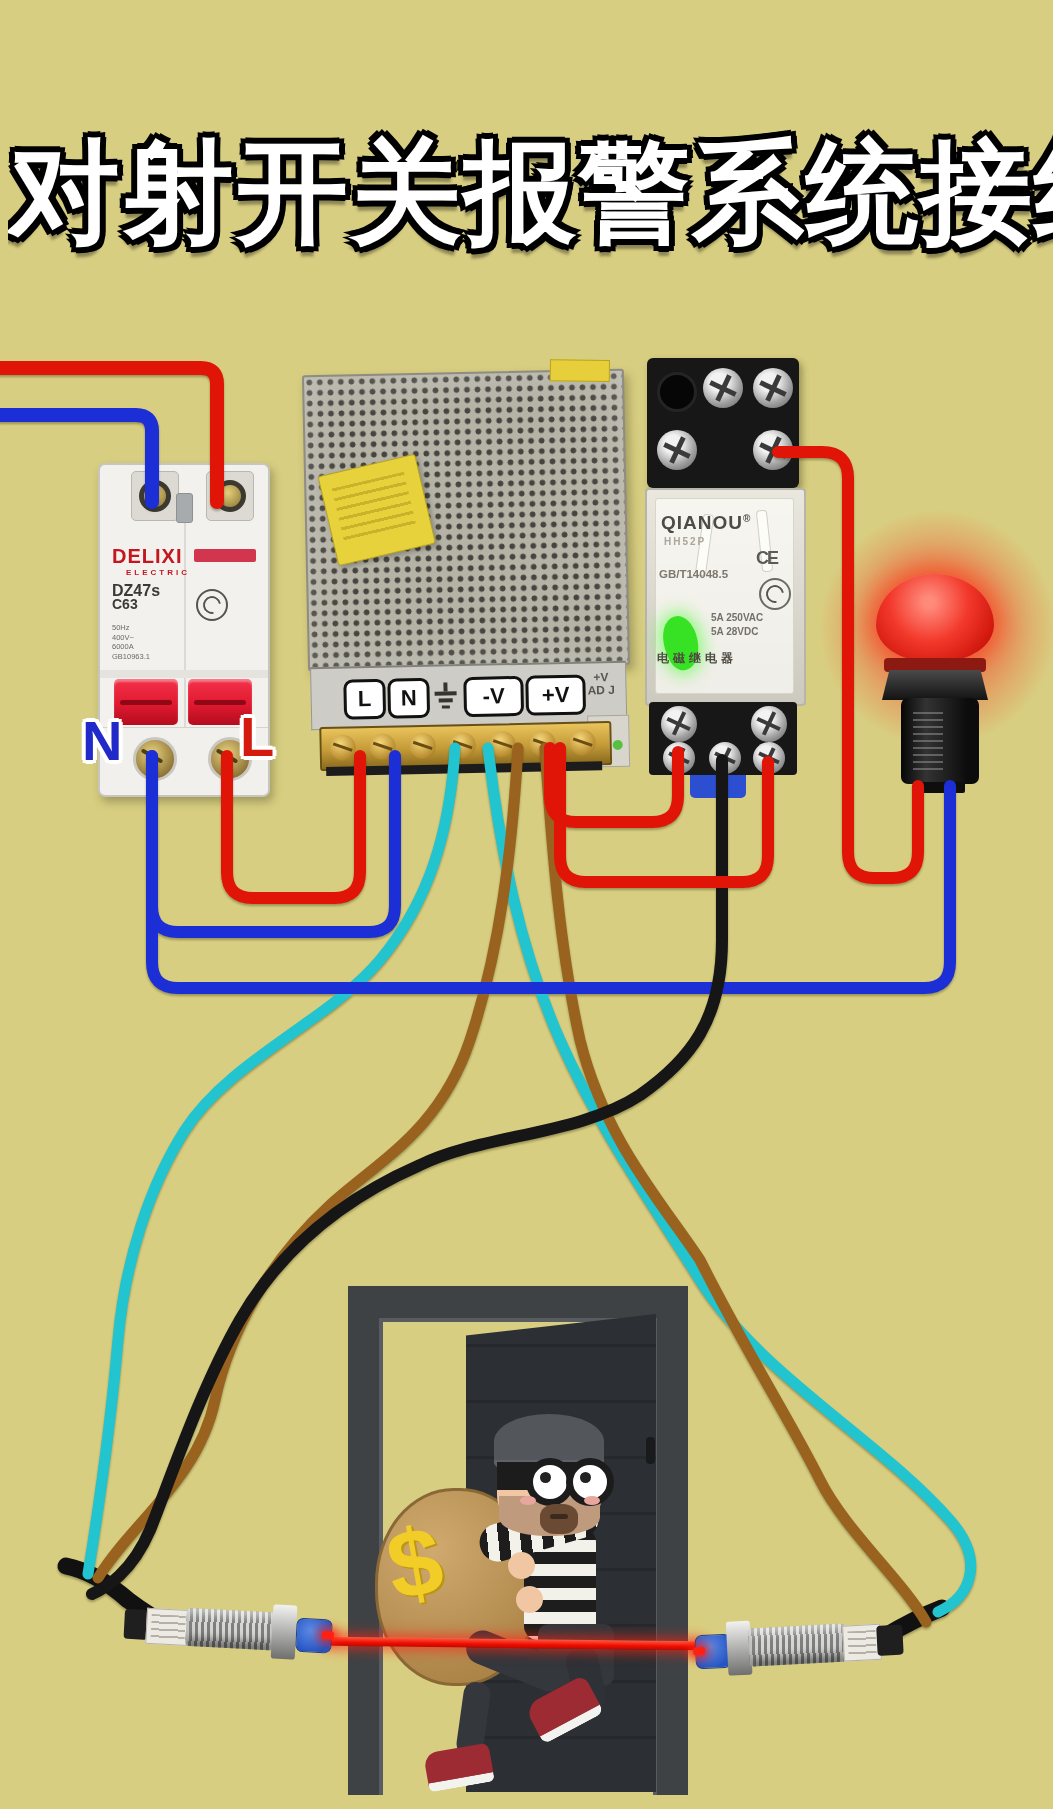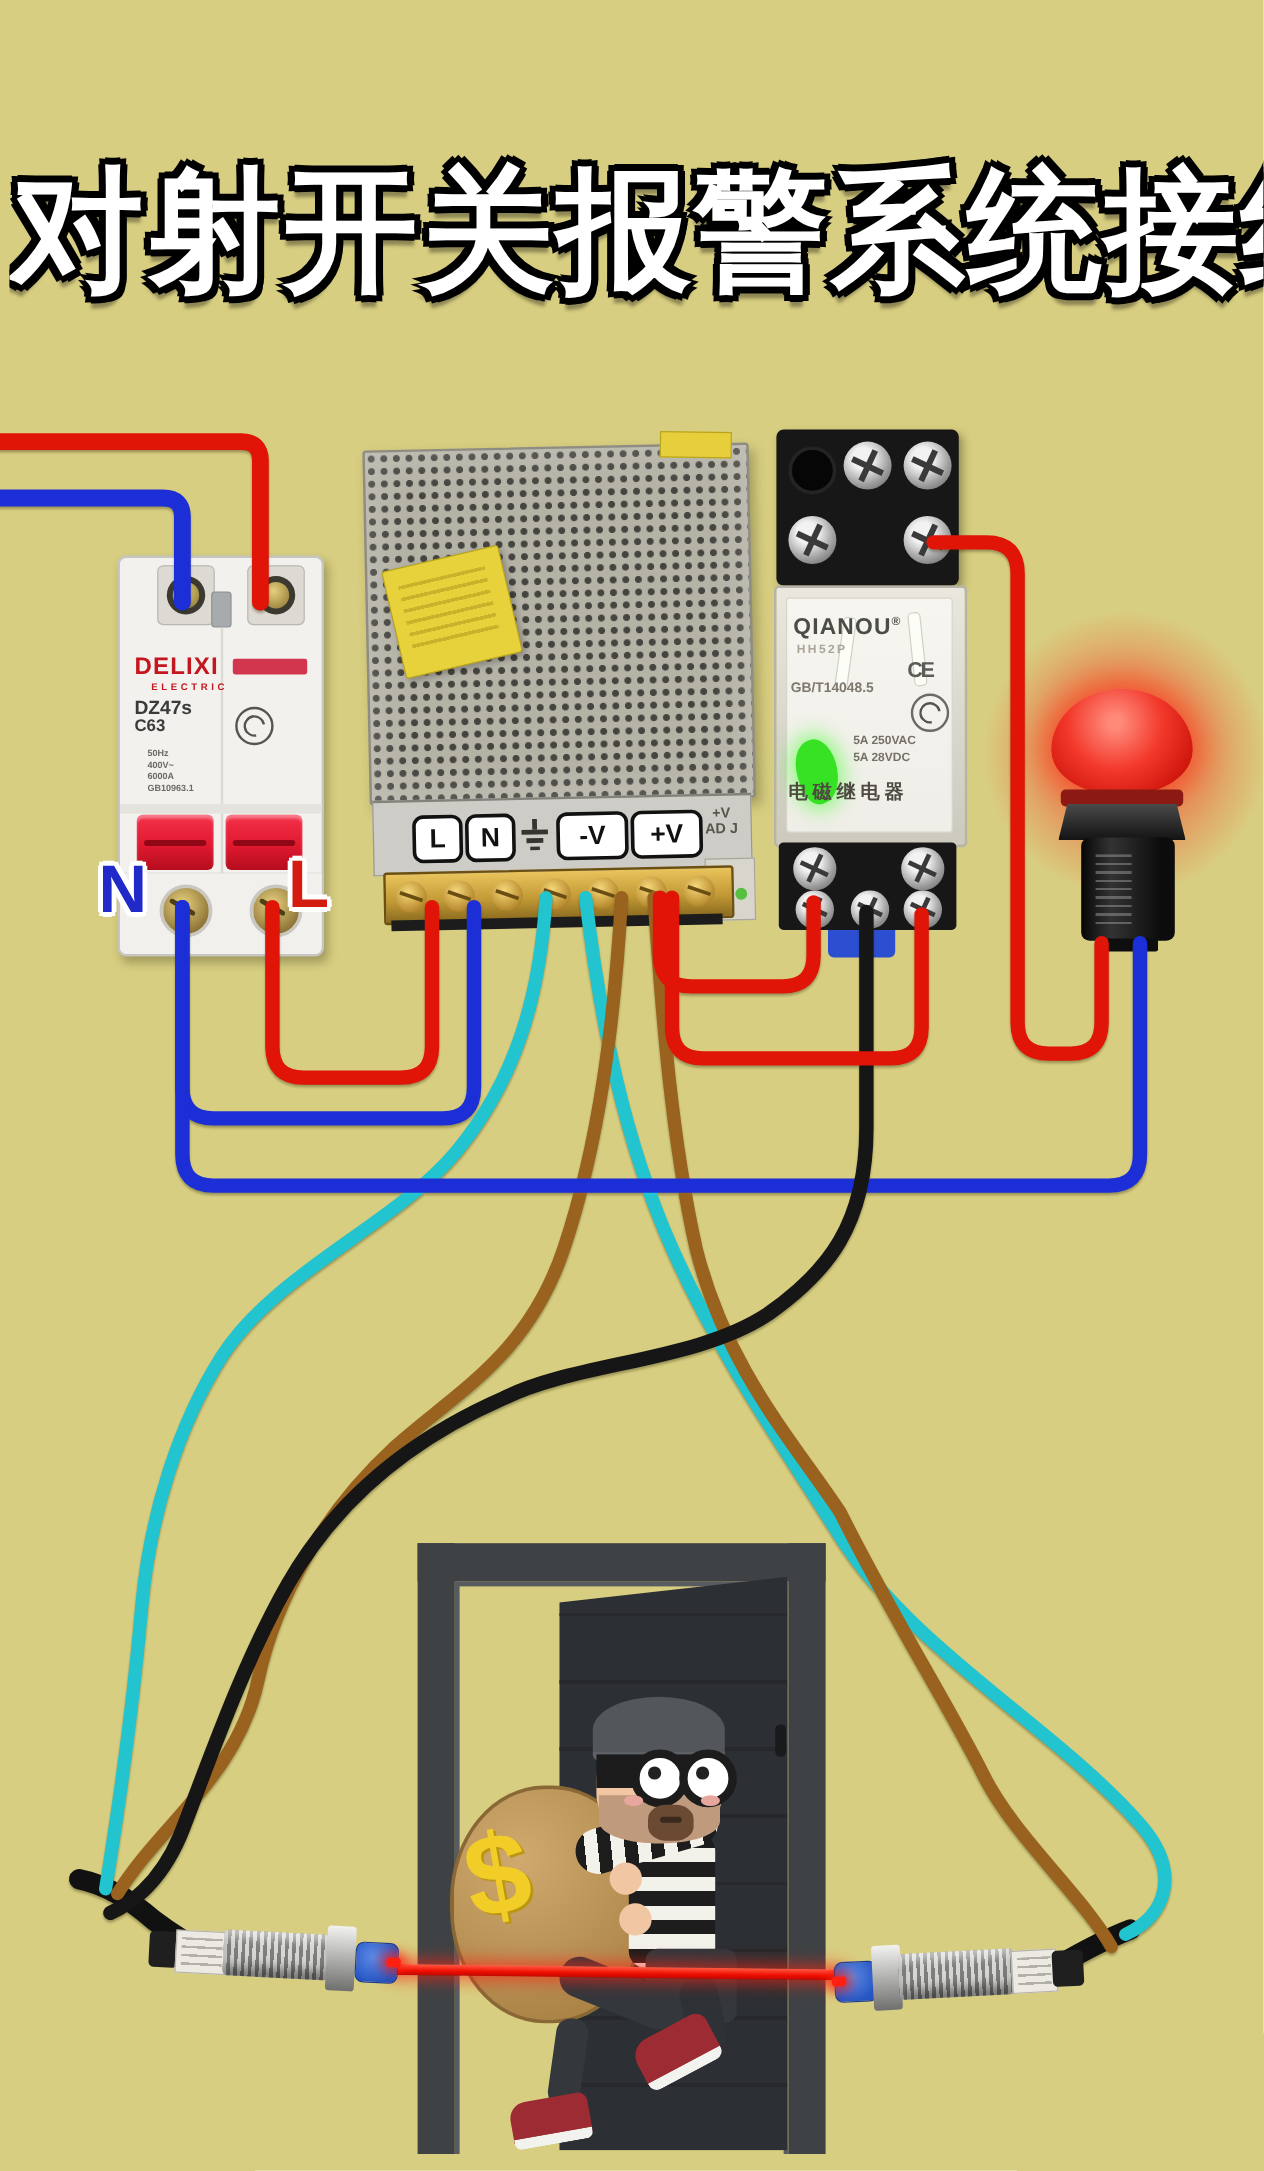--- a/index.html
+++ b/index.html
@@ -19,21 +19,21 @@
   .bterm .screwb{position:absolute;left:12px;top:13px;width:22px;height:22px;border-radius:50%;background:radial-gradient(circle at 40% 35%,#e5cf7e,#8a7430);}
   .b-divider{position:absolute;left:84px;top:58px;width:2px;height:236px;background:#dbdad4;}
   .b-latch{position:absolute;left:76px;top:28px;width:15px;height:28px;background:#a7abae;border-radius:3px;border:1px solid #8d9194;}
   .b-brand{position:absolute;left:12px;top:80px;font-size:20px;font-weight:900;color:#c3161f;letter-spacing:1px;}
   .b-sub{position:absolute;left:26px;top:103px;font-size:8px;font-weight:700;color:#c3161f;letter-spacing:3px;}
   .b-redbar{position:absolute;left:94px;top:84px;width:62px;height:13px;background:#d1364e;border-radius:2px;}
   .b-model{position:absolute;left:12px;top:117px;font-size:16px;font-weight:700;color:#3a3a38;}
   .b-rating{position:absolute;left:12px;top:131px;font-size:14px;font-weight:800;color:#3a3a38;}
   .ccc{position:absolute;width:28px;height:28px;border:2px solid #55544e;border-radius:50%;}
   .ccc::before{content:"";position:absolute;left:5px;top:5px;width:14px;height:14px;border:2px solid #55544e;border-right-color:transparent;border-radius:50%;transform:rotate(35deg);}
-  .b-specs{position:absolute;left:23px;top:158px;font-size:7.5px;line-height:9.5px;color:#6b6a62;font-weight:700;}
+  .b-specs{position:absolute;left:12px;top:158px;font-size:7.5px;line-height:9.5px;color:#6b6a62;font-weight:400;}
   .b-ledge{position:absolute;left:0;top:205px;width:100%;height:8px;background:#e4e3de;}
   .rocker{position:absolute;top:214px;width:64px;height:46px;border-radius:5px;background:linear-gradient(#f3324a 0%,#e01930 55%,#b40d1e 100%);box-shadow:inset 0 3px 2px rgba(255,255,255,.35);}
   .rocker::after{content:"";position:absolute;left:6px;top:21px;width:52px;height:5px;background:#900816;border-radius:3px;}
   .b-bottom{position:absolute;left:0;top:262px;width:100%;height:66px;background:#f1f0ec;border-top:1px solid #d4d3cd;border-radius:0 0 6px 6px;}
   .bscrew{position:absolute;width:38px;height:38px;border-radius:50%;background:radial-gradient(circle at 42% 36%,#e8d27f,#93793a 70%,#5f4d20);border:3px solid #c9c7bf;}
   .bscrew::after{content:"";position:absolute;left:4px;top:14px;width:24px;height:4px;background:#4d3f18;transform:rotate(30deg);border-radius:2px;}
   .nl{font-size:56px;font-weight:900;
     text-shadow:-4px 0 #fff,4px 0 #fff,0 -4px #fff,0 4px #fff,-3px -3px #fff,3px 3px #fff,-3px 3px #fff,3px -3px #fff;}
 
   
@@ -66,21 +66,21 @@
   .r-body{position:absolute;left:0;top:130px;width:157px;height:214px;background:linear-gradient(#eae7de,#ccc9bf);border:2px solid #b7b4aa;border-radius:4px;}
   .r-glass{position:absolute;left:8px;top:8px;width:137px;height:194px;background:rgba(252,251,246,.72);border-radius:3px;border:1px solid #d8d5cb;}
   .r-pin{position:absolute;width:9px;height:60px;background:#fdfdf8;border:1px solid #d2cfc5;border-radius:4px;}
   .r-brand{position:absolute;left:14px;top:22px;font-size:19px;font-weight:700;color:#4c4c47;letter-spacing:1px;}
   .r-brand sup{font-size:10px;}
   .r-model{position:absolute;left:17px;top:46px;font-size:10px;color:#aaa49a;font-weight:700;letter-spacing:2px;}
   .r-std{position:absolute;left:12px;top:78px;font-size:11.5px;font-weight:700;color:#7e786d;}
   .r-ce{position:absolute;left:109px;top:58px;font-size:18px;font-weight:800;color:#5c5c57;letter-spacing:-2px;}
   .r-rat{position:absolute;font-size:10px;font-weight:700;color:#76706a;}
   .r-led{position:absolute;left:17px;top:126px;width:34px;height:54px;background:#37e224;border-radius:55% 45% 60% 40%;transform:rotate(-18deg);box-shadow:0 0 16px 5px rgba(70,255,45,.55);}
-  .r-name{position:absolute;left:10px;top:160px;font-size:16px;font-weight:800;color:#4e4a42;letter-spacing:4px;}
+  .r-name{position:absolute;left:10px;top:160px;font-size:12px;font-weight:800;color:#4e4a42;letter-spacing:4px;}
   .r-bot{position:absolute;left:4px;top:344px;width:148px;height:73px;background:#171717;border-radius:4px;}
   .r-blue{left:690px;top:768px;width:56px;height:30px;background:#2b4fd0;border-radius:5px;}
 
   
   .lamp-glow{left:818px;top:508px;width:240px;height:240px;border-radius:50%;background:radial-gradient(circle,rgba(255,40,18,.62) 0%,rgba(255,40,18,.28) 45%,rgba(255,40,18,0) 70%);}
   .lamp-dome{left:876px;top:574px;width:118px;height:88px;background:radial-gradient(circle at 45% 32%,#ff8a7a 6%,#f2382b 45%,#c50c03 90%);border-radius:50% 50% 46% 46% / 58% 58% 42% 42%;box-shadow:0 0 26px 8px rgba(255,30,12,.55);}
   .lamp-collar{left:884px;top:658px;width:102px;height:14px;background:#8c1a12;border-radius:4px;}
   .lamp-hex{left:882px;top:670px;width:106px;height:30px;background:linear-gradient(#4a4a4a,#131313);clip-path:polygon(7% 0,93% 0,100% 100%,0 100%);}
   .lamp-body{left:901px;top:698px;width:78px;height:86px;background:linear-gradient(90deg,#060606,#333 32%,#0c0c0c 85%);border-radius:7px;}
   .lamp-body::after{content:"";position:absolute;left:12px;top:14px;width:30px;height:58px;background:repeating-linear-gradient(#9a9a9a 0 2px,transparent 2px 7px);opacity:.5;}

